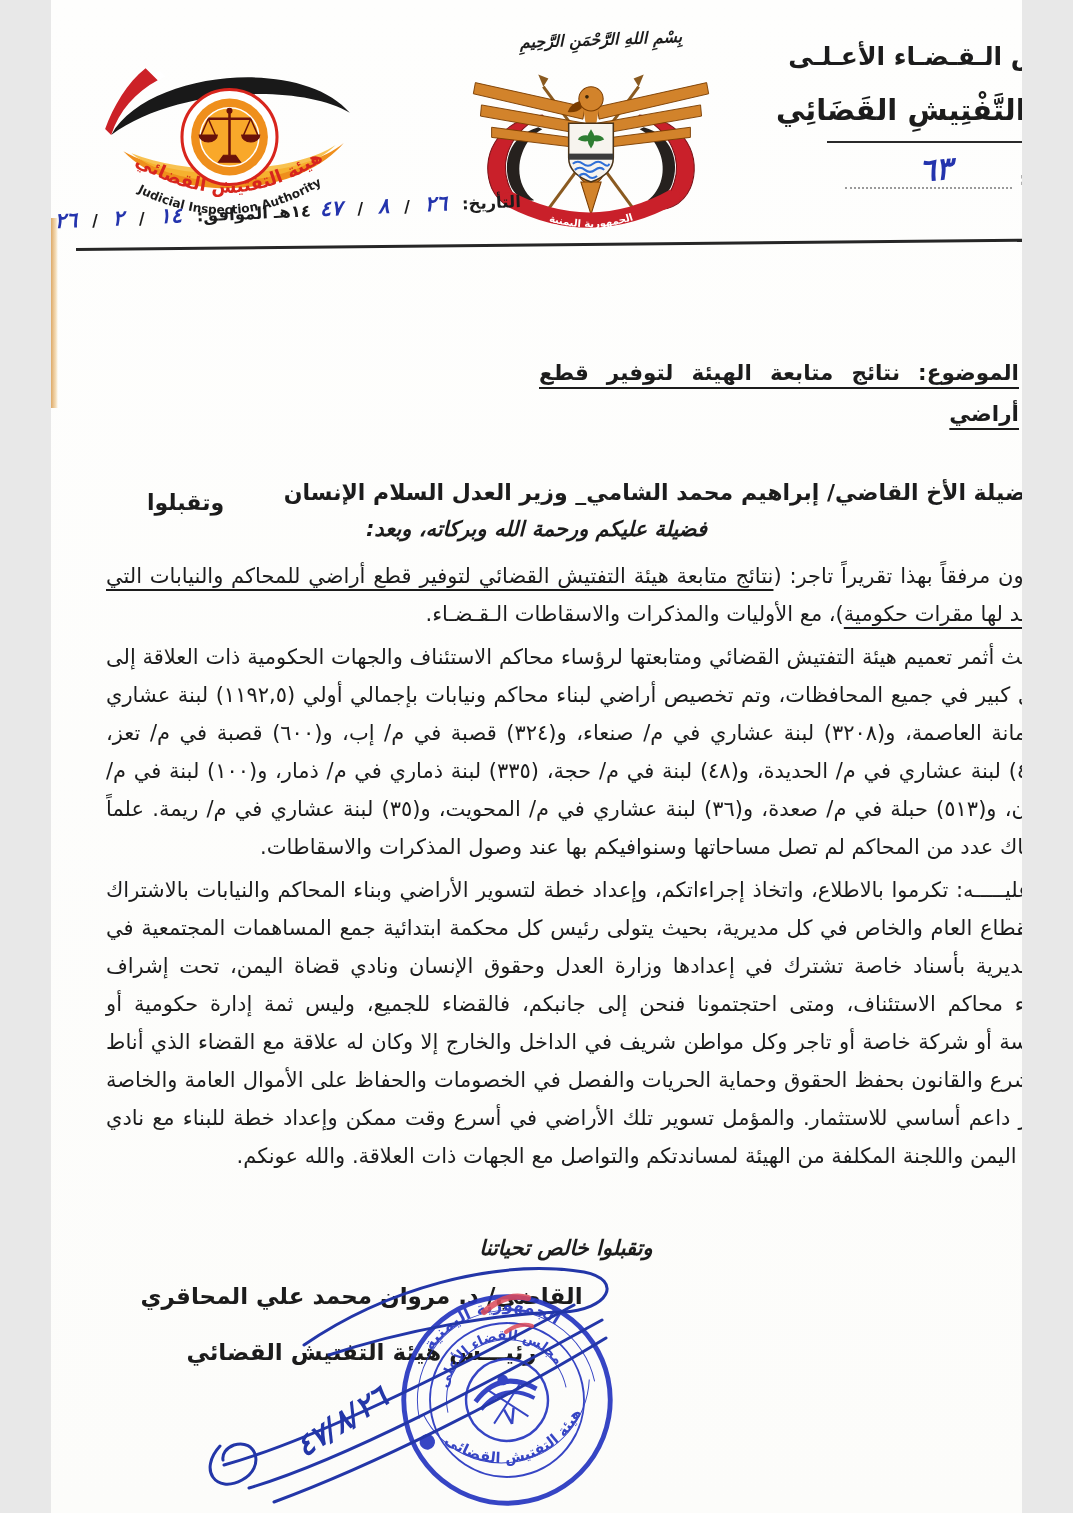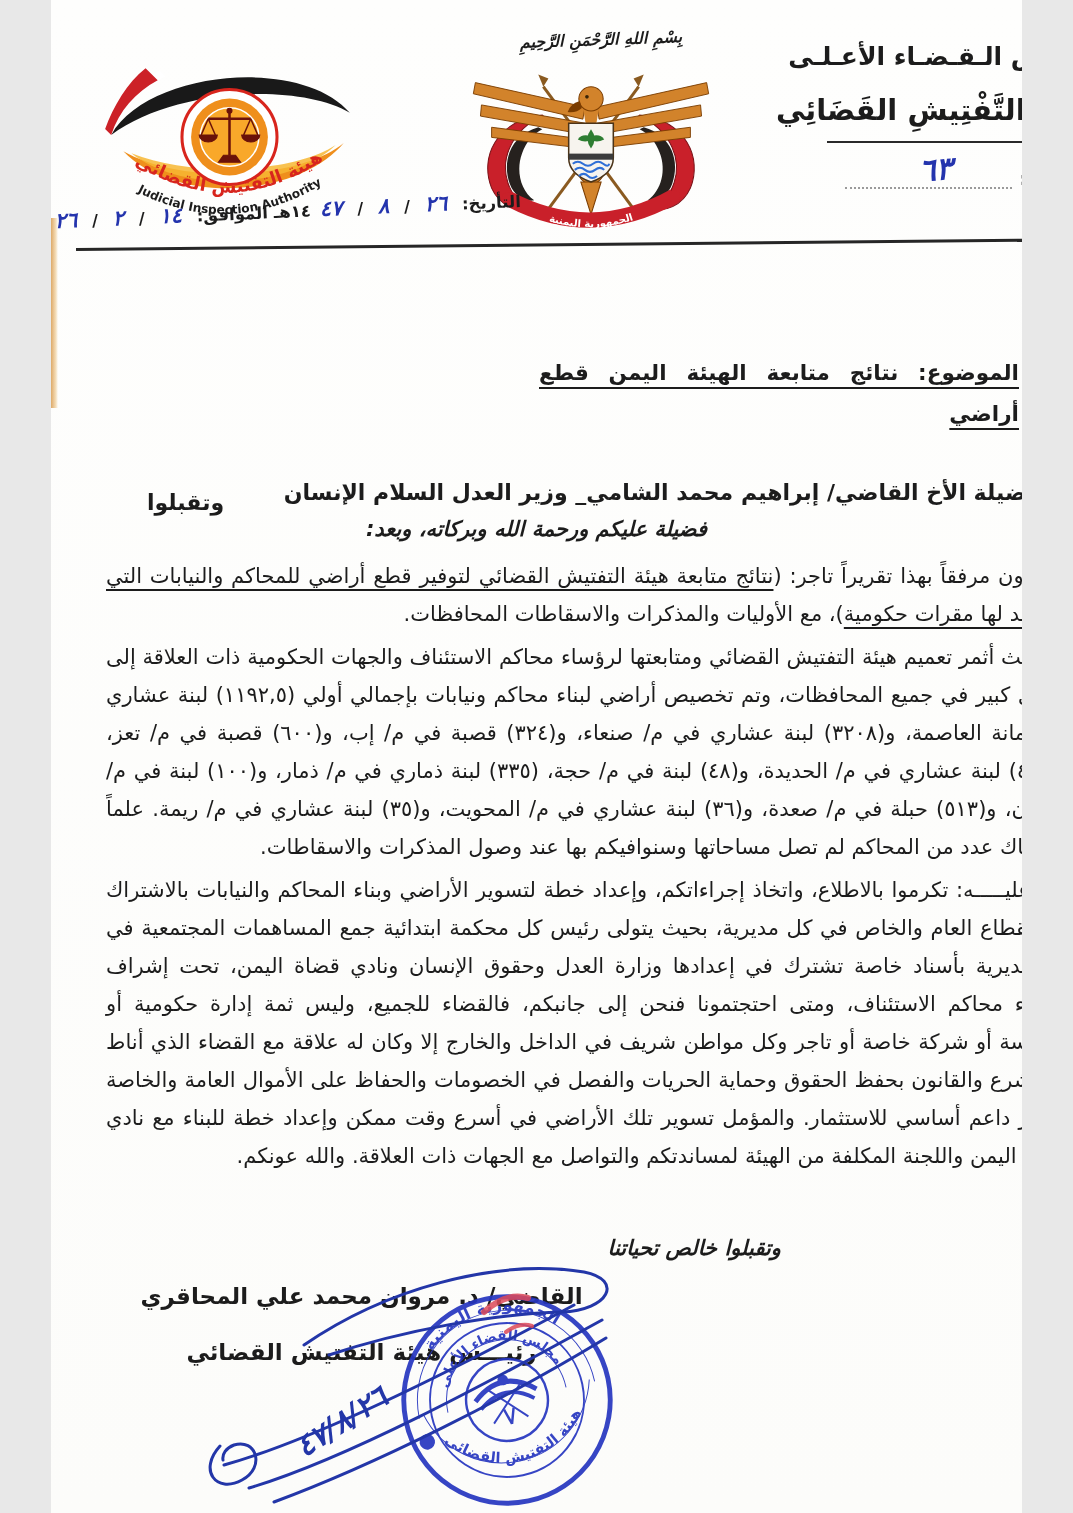--- a/index.html
+++ b/index.html
@@ -29,21 +29,21 @@
   
   .subject{left:488px;top:352px;width:480px;font-weight:bold;font-size:21.5px;line-height:41px;}
   .subject .sline{display:block;text-decoration:underline;text-decoration-thickness:2px;text-underline-offset:7px;text-align:justify;text-align-last:justify;}
   .addressee{left:88px;top:480px;width:902px;display:flex;justify-content:space-between;align-items:flex-start;direction:rtl;font-size:22px;font-weight:bold;}
   .honorific{padding-top:10px;padding-left:8px;}
   .salutation{left:0;top:517px;width:100%;text-align:center;font-size:21px;font-weight:bold;font-style:italic;}
   .letter-body{left:55px;top:557px;width:963px;font-size:21px;line-height:38px;text-align:justify;}
   .letter-body p{margin:0 0 5px 0;text-indent:28px;}
   .u{text-decoration:underline;text-decoration-thickness:1.5px;text-underline-offset:6px;}
   .lead{font-weight:normal;}
-  .closing{left:300px;top:1236px;width:430px;text-align:right;font-size:21px;font-weight:bold;font-style:italic;}
+  .closing{left:300px;top:1236px;width:430px;text-align:center;font-size:21px;font-weight:bold;font-style:italic;}
   .sig-block{left:58px;top:1283px;width:505px;text-align:center;z-index:1;}
   .sig-name{font-size:23px;font-weight:bold;}
   .sig-title{font-size:23px;font-weight:bold;margin-top:30px;}
   .stamp-wrap{left:344px;top:1288px;width:224px;height:224px;z-index:2;}
   .sign-wrap{left:103px;top:1250px;width:484px;height:262px;z-index:3;direction:ltr;}
   svg{direction:ltr;}
   svg text{font-family:"DejaVu Sans",sans-serif;}
 </style>
 </head>
 <body>
@@ -153,31 +153,31 @@
     <span class="hand">١٤</span>
     <span>/</span>
     <span class="hand">٢</span>
     <span>/</span>
     <span class="hand">٢٦</span>
   </div>
 
   <div class="abs header-rule"></div>
 
   <div class="abs subject">
-    <span class="sline">الموضوع: نتائج متابعة الهيئة اليمن قطع أراضي</span>
+    <span class="sline">الموضوع: نتائج متابعة الهيئة لتوفير قطع أراضي</span>
   </div>
 
   <div class="abs addressee">
     <span>فضيلة الأخ القاضي/ إبراهيم محمد الشامي_ وزير العدل السلام الإنسان</span>
     <span class="honorific">وتقبلوا</span>
   </div>
   <div class="abs salutation">فضيلة عليكم ورحمة الله وبركاته، وبعد:</div>
 
   <div class="abs letter-body">
-    <p><span>ترون مرفقاً بهذا تقريراً تاجر: (</span><span class="u">نتائج متابعة هيئة التفتيش القضائي لتوفير قطع أراضي للمحاكم والنيابات التي لا يوجد لها مقرات حكومية</span><span>)، مع الأوليات والمذكرات والاسقاطات المحافظات.</span></p>
+    <p><span>ترون مرفقاً بهذا تقريراً تاجر: (</span><span class="u">نتائج متابعة هيئة التفتيش القضائي لتوفير قطع أراضي للمحاكم والنيابات التي لا يوجد لها مقرات حكومية</span><span>)، مع الأوليات والمذكرات والاسقاطات الـقـضـاء.</span></p>
     <p>حيث أثمر تعميم هيئة التفتيش القضائي ومتابعتها لرؤساء محاكم الاستئناف والجهات الحكومية ذات العلاقة إلى تفاعل كبير في جميع المحافظات، وتم تخصيص أراضي لبناء محاكم ونيابات بإجمالي أولي (١١٩٢,٥) لبنة عشاري في أمانة العاصمة، و(٣٢٠٨) لبنة عشاري في م/ صنعاء، و(٣٢٤) قصبة في م/ إب، و(٦٠٠) قصبة في م/ تعز، و(٤٥١) لبنة عشاري في م/ الحديدة، و(٤٨) لبنة في م/ حجة، (٣٣٥) لبنة ذماري في م/ ذمار، و(١٠٠) لبنة في م/ عمران، و(٥١٣) حبلة في م/ صعدة، و(٣٦) لبنة عشاري في م/ المحويت، و(٣٥) لبنة عشاري في م/ ريمة. علماً أن هناك عدد من المحاكم لم تصل مساحاتها وسنوافيكم بها عند وصول المذكرات والاسقاطات.</p>
     <p><span class="lead">وعليـــــه</span><span>: تكرموا بالاطلاع، واتخاذ إجراءاتكم، وإعداد خطة لتسوير الأراضي وبناء المحاكم والنيابات بالاشتراك مع القطاع العام والخاص في كل مديرية، بحيث يتولى رئيس كل محكمة ابتدائية جمع المساهمات المجتمعية في كل مديرية بأسناد خاصة تشترك في إعدادها وزارة العدل وحقوق الإنسان ونادي قضاة اليمن، تحت إشراف رؤساء محاكم الاستئناف، ومتى احتجتمونا فنحن إلى جانبكم، فالقضاء للجميع، وليس ثمة إدارة حكومية أو مؤسسة أو شركة خاصة أو تاجر وكل مواطن شريف في الداخل والخارج إلا وكان له علاقة مع القضاء الذي أناط به الشرع والقانون بحفظ الحقوق وحماية الحريات والفصل في الخصومات والحفاظ على الأموال العامة والخاصة ويعتبر داعم أساسي للاستثمار. والمؤمل تسوير تلك الأراضي في أسرع وقت ممكن وإعداد خطة للبناء مع نادي قضاة اليمن واللجنة المكلفة من الهيئة لمساندتكم والتواصل مع الجهات ذات العلاقة. والله عونكم.</span></p>
   </div>
 
   <div class="abs closing">وتقبلوا خالص تحياتنا</div>
 
   <div class="abs sig-block">
     <div class="sig-name">القاضي/ د. مروان محمد علي المحاقري</div>
     <div class="sig-title">رئيـــس هيئة التفتيش القضائي</div>
   </div>

